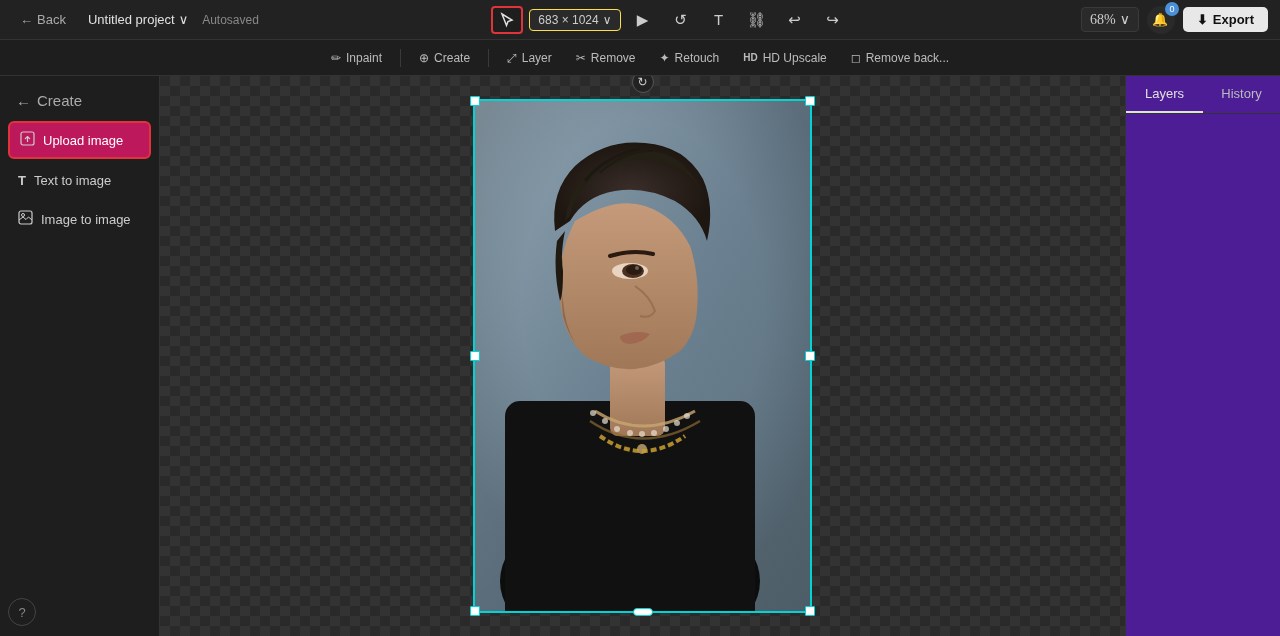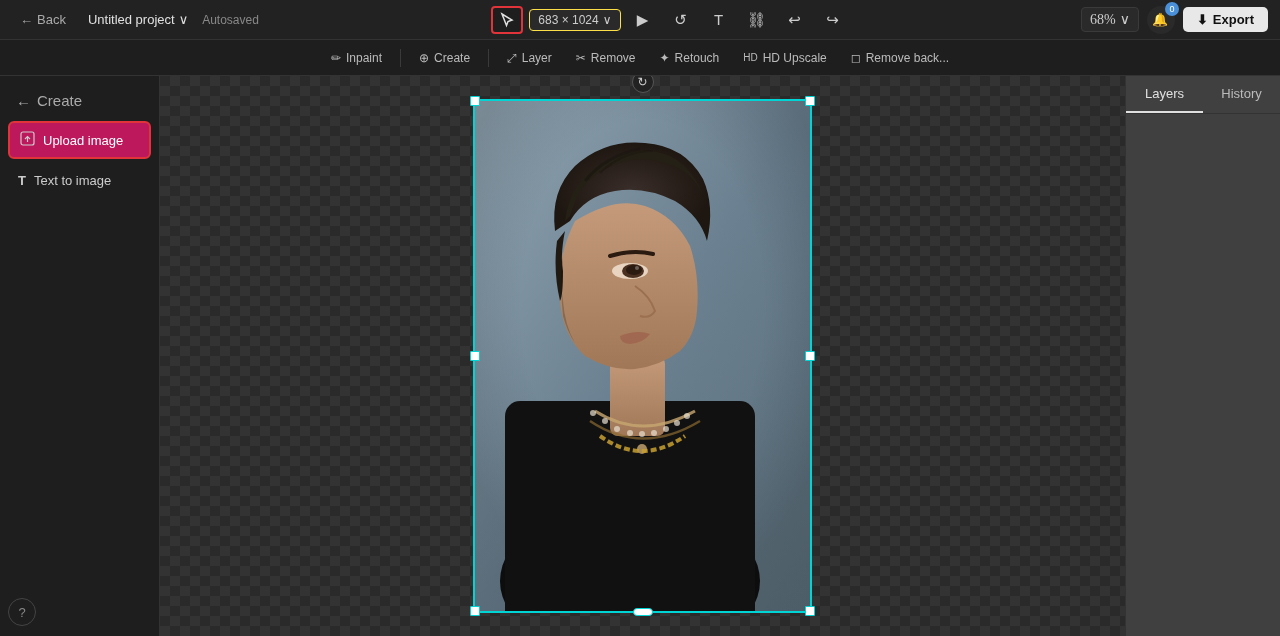--- a/index.html
+++ b/index.html
@@ -47,21 +47,21 @@
     .handle.tl { top: -5px; left: -5px; }
     .handle.tr { top: -5px; right: -5px; }
     .handle.ml { top: 50%; left: -5px; transform: translateY(-50%); }
     .handle.mr { top: 50%; right: -5px; transform: translateY(-50%); }
     .handle.bl { bottom: -5px; left: -5px; }
     .handle.br { bottom: -5px; right: -5px; }
     .handle.bm { bottom: -5px; left: 50%; transform: translateX(-50%); width: 20px; height: 8px; border-radius: 4px; }
     .rotate-handle { position: absolute; top: -30px; left: 50%; transform: translateX(-50%); width: 22px; height: 22px; background: #222; border: 1.5px solid #555; border-radius: 50%; display: flex; align-items: center; justify-content: center; color: #ccc; font-size: 12px; cursor: pointer; z-index: 10; }
 
     
-    .right-panel { width: 155px; background: #404040; border-left: 1px solid #333; display: flex; flex-direction: column; flex-shrink: 0; }
+    .right-panel { width: 155px; background: #4c1d95; border-left: 1px solid #333; display: flex; flex-direction: column; flex-shrink: 0; }
     .right-tabs { display: flex; border-bottom: 1px solid #333; }
     .right-tab { flex: 1; text-align: center; padding: 10px 4px; font-size: 13px; cursor: pointer; color: #bbb; border-bottom: 2px solid transparent; }
     .right-tab.active { color: #e0e0e0; border-bottom: 2px solid #e0e0e0; }
     .layer-item { display: flex; align-items: center; gap: 8px; padding: 8px; margin: 6px; border-radius: 6px; background: #2a2a2a; cursor: pointer; }
     .layer-thumb { width: 32px; height: 32px; border-radius: 3px; overflow: hidden; background: #7a8fa0; flex-shrink: 0; }
     .layer-thumb-img { width: 100%; height: 100%; background: linear-gradient(160deg, #7a8fa0, #4a5e68); }
     .layer-name { font-size: 12px; color: #e0e0e0; }
   </style>
 </head>
 <body>
@@ -132,21 +132,21 @@
   </button>
   <button class="t2-btn">
     <span>✂</span>
     <span>Remove</span>
   </button>
   <button class="t2-btn">
     <span>✦</span>
     <span>Retouch</span>
   </button>
   <button class="t2-btn">
-    <span style="font-weight:400;font-size:10px;">HD</span>
+    <span style="font-weight:700;font-size:10px;">HD</span>
     <span>HD Upscale</span>
   </button>
   <button class="t2-btn">
     <span>◻</span>
     <span>Remove back...</span>
   </button>
 </div>
 
 <div class="main">
 
@@ -165,20 +165,30 @@
         </svg>
       </span>
       <span>Upload image</span>
     </button>
 
     <button class="sidebar-btn">
       <span class="sidebar-btn-icon" style="font-size:13px;font-weight:bold;">T</span>
       <span>Text to image</span>
     </button>
 
+    <button class="sidebar-btn">
+      <span class="sidebar-btn-icon">
+        <svg width="15" height="15" viewBox="0 0 15 15" fill="none" xmlns="http://www.w3.org/2000/svg">
+          <rect x="1" y="1" width="13" height="13" rx="2" stroke="#ccc" stroke-width="1.2" fill="none"></rect>
+          <circle cx="5" cy="5" r="1.5" stroke="#ccc" stroke-width="1" fill="none"></circle>
+          <path d="M1 10L5 7L8 9.5L10.5 7L14 10" stroke="#ccc" stroke-width="1" fill="none"></path>
+        </svg>
+      </span>
+      <span>Image to image</span>
+    </button>
 
     <button class="help-btn" style="margin-top:auto;">
       <span>?</span>
     </button>
   </div>
 
   <div class="canvas-area">
     <div class="canvas-bg"></div>
 
     <div class="image-container">

